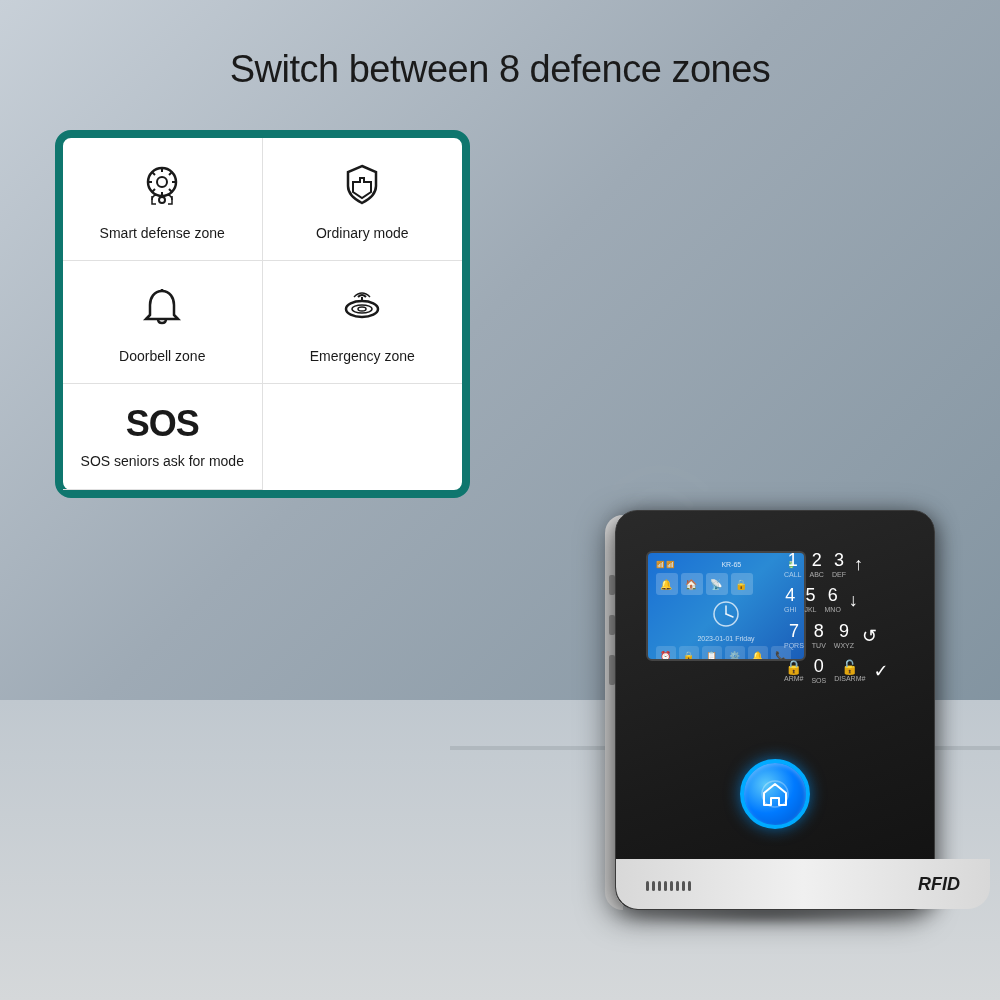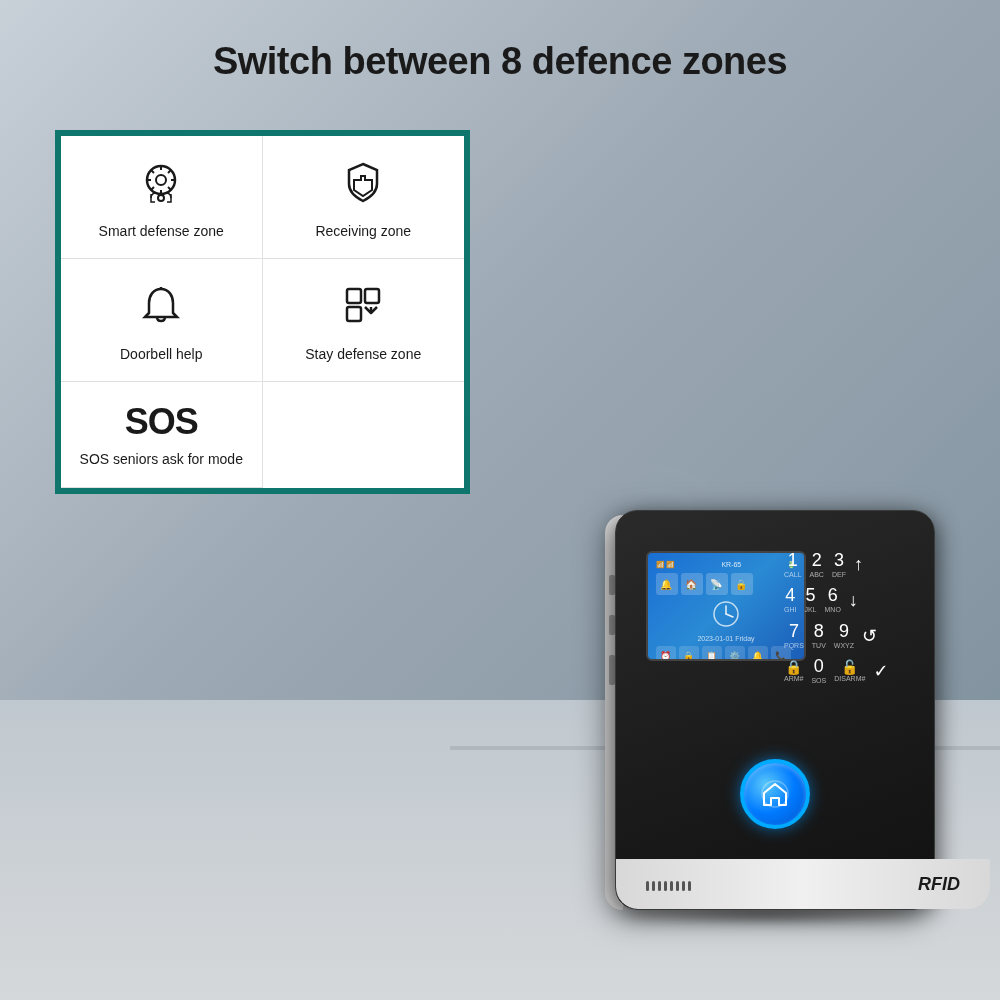--- a/index.html
+++ b/index.html
@@ -43,39 +43,39 @@
     .wifi-signal {
       position: absolute;
       top: 45%; right: 28%;
       z-index: 3;
       opacity: 0.35;
     }
 
     
     .main-title {
       position: absolute;
-      top: 40px;
+      top: 48px;
       left: 0; right: 0;
       text-align: center;
       font-size: 38px;
-      font-weight: 700;
+      font-weight: 400;
       color: #1a1a1a;
       z-index: 10;
       letter-spacing: -0.5px;
     }
 
     
     .zones-card {
       position: absolute;
       top: 130px;
       left: 55px;
       width: 415px;
       background: white;
-      border: 6px solid #0f766e;
-      border-radius: 0;
+      border: 8px solid #0f766e;
+      border-radius: 16px;
       z-index: 10;
     }
 
     .zones-grid {
       display: grid;
       grid-template-columns: 1fr 1fr;
     }
 
     .zone-cell {
       padding: 22px 15px 18px;
@@ -368,51 +368,52 @@
     </div>
 
     <div class="zone-cell">
       <div class="zone-icon">
         <svg class="icon-svg" viewBox="0 0 48 48" fill="none">
           <path d="M24 6 L38 12 L38 26 Q38 36 24 43 Q10 36 10 26 L10 12 Z" stroke="#1a1a1a" stroke-width="2.5" fill="none"></path>
           <path d="M24 6 L38 12 L38 26 Q38 36 24 43 Q10 36 10 26 L10 12 Z" stroke="#1a1a1a" stroke-width="0" fill="none"></path>
           <path d="M22 22 L15 22 L15 32 L24 38 L33 32 L33 22 L26 22 L26 18 L22 18 Z" stroke="#1a1a1a" stroke-width="2" fill="none"></path>
         </svg>
       </div>
-      <div class="zone-label">Receiving zone</div>
+      <div class="zone-label">Ordinary mode</div>
     </div>
 
     <div class="zone-cell">
       <div class="zone-icon">
         <svg class="icon-svg" viewBox="0 0 48 48" fill="none">
           <path d="M24 8 C16 8 12 15 12 22 L12 32 L8 36 L40 36 L36 32 L36 22 C36 15 32 8 24 8 Z" stroke="#1a1a1a" stroke-width="2.5" fill="none"></path>
           <path d="M20 36 Q20 40 24 40 Q28 40 28 36" stroke="#1a1a1a" stroke-width="2.5" fill="none"></path>
           <line x1="24" y1="6" x2="24" y2="9" stroke="#1a1a1a" stroke-width="2.5"></line>
           <path d="M12 32 L8 36" stroke="#1a1a1a" stroke-width="2" fill="none"></path>
           <path d="M36 32 L40 36" stroke="#1a1a1a" stroke-width="2" fill="none"></path>
         </svg>
       </div>
-      <div class="zone-label">Doorbell help</div>
-    </div>
-
-
+      <div class="zone-label">Doorbell zone</div>
+    </div>
 
 
     <div class="zone-cell">
       <div class="zone-icon">
         <svg class="icon-svg" viewBox="0 0 48 48" fill="none">
-          <rect x="8" y="8" width="14" height="14" rx="2" stroke="#1a1a1a" stroke-width="2.5" fill="none"></rect>
-          <rect x="26" y="8" width="14" height="14" rx="2" stroke="#1a1a1a" stroke-width="2.5" fill="none"></rect>
-          <rect x="8" y="26" width="14" height="14" rx="2" stroke="#1a1a1a" stroke-width="2.5" fill="none"></rect>
-          <path d="M38 26 L32 32 L26 26" stroke="#1a1a1a" stroke-width="2.5" fill="none" stroke-linejoin="round"></path>
-          <path d="M32 32 L32 26" stroke="#1a1a1a" stroke-width="2.5" fill="none"></path>
+          <ellipse cx="24" cy="26" rx="16" ry="8" stroke="#1a1a1a" stroke-width="2.5" fill="none"></ellipse>
+          <ellipse cx="24" cy="26" rx="10" ry="4" stroke="#1a1a1a" stroke-width="1.5" fill="none"></ellipse>
+          <ellipse cx="24" cy="26" rx="4" ry="2" stroke="#1a1a1a" stroke-width="1.5" fill="none"></ellipse>
+          <line x1="24" y1="18" x2="24" y2="14" stroke="#1a1a1a" stroke-width="2"></line>
+          <path d="M20 14 Q24 10 28 14" stroke="#1a1a1a" stroke-width="2" fill="none"></path>
+          <path d="M16 14 Q24 6 32 14" stroke="#1a1a1a" stroke-width="1.5" fill="none"></path>
         </svg>
       </div>
-      <div class="zone-label">Stay defense zone</div>
-    </div>
+      <div class="zone-label">Emergency zone</div>
+    </div>
+
+
 
     <div class="zone-cell">
       <div class="zone-icon" style="font-size: 36px; font-weight: 900; color: #1a1a1a; letter-spacing: -1px;">SOS</div>
       <div class="zone-label">SOS seniors ask for mode</div>
     </div>
 
   </div>
 </div>
 
 <div class="alarm-device">

